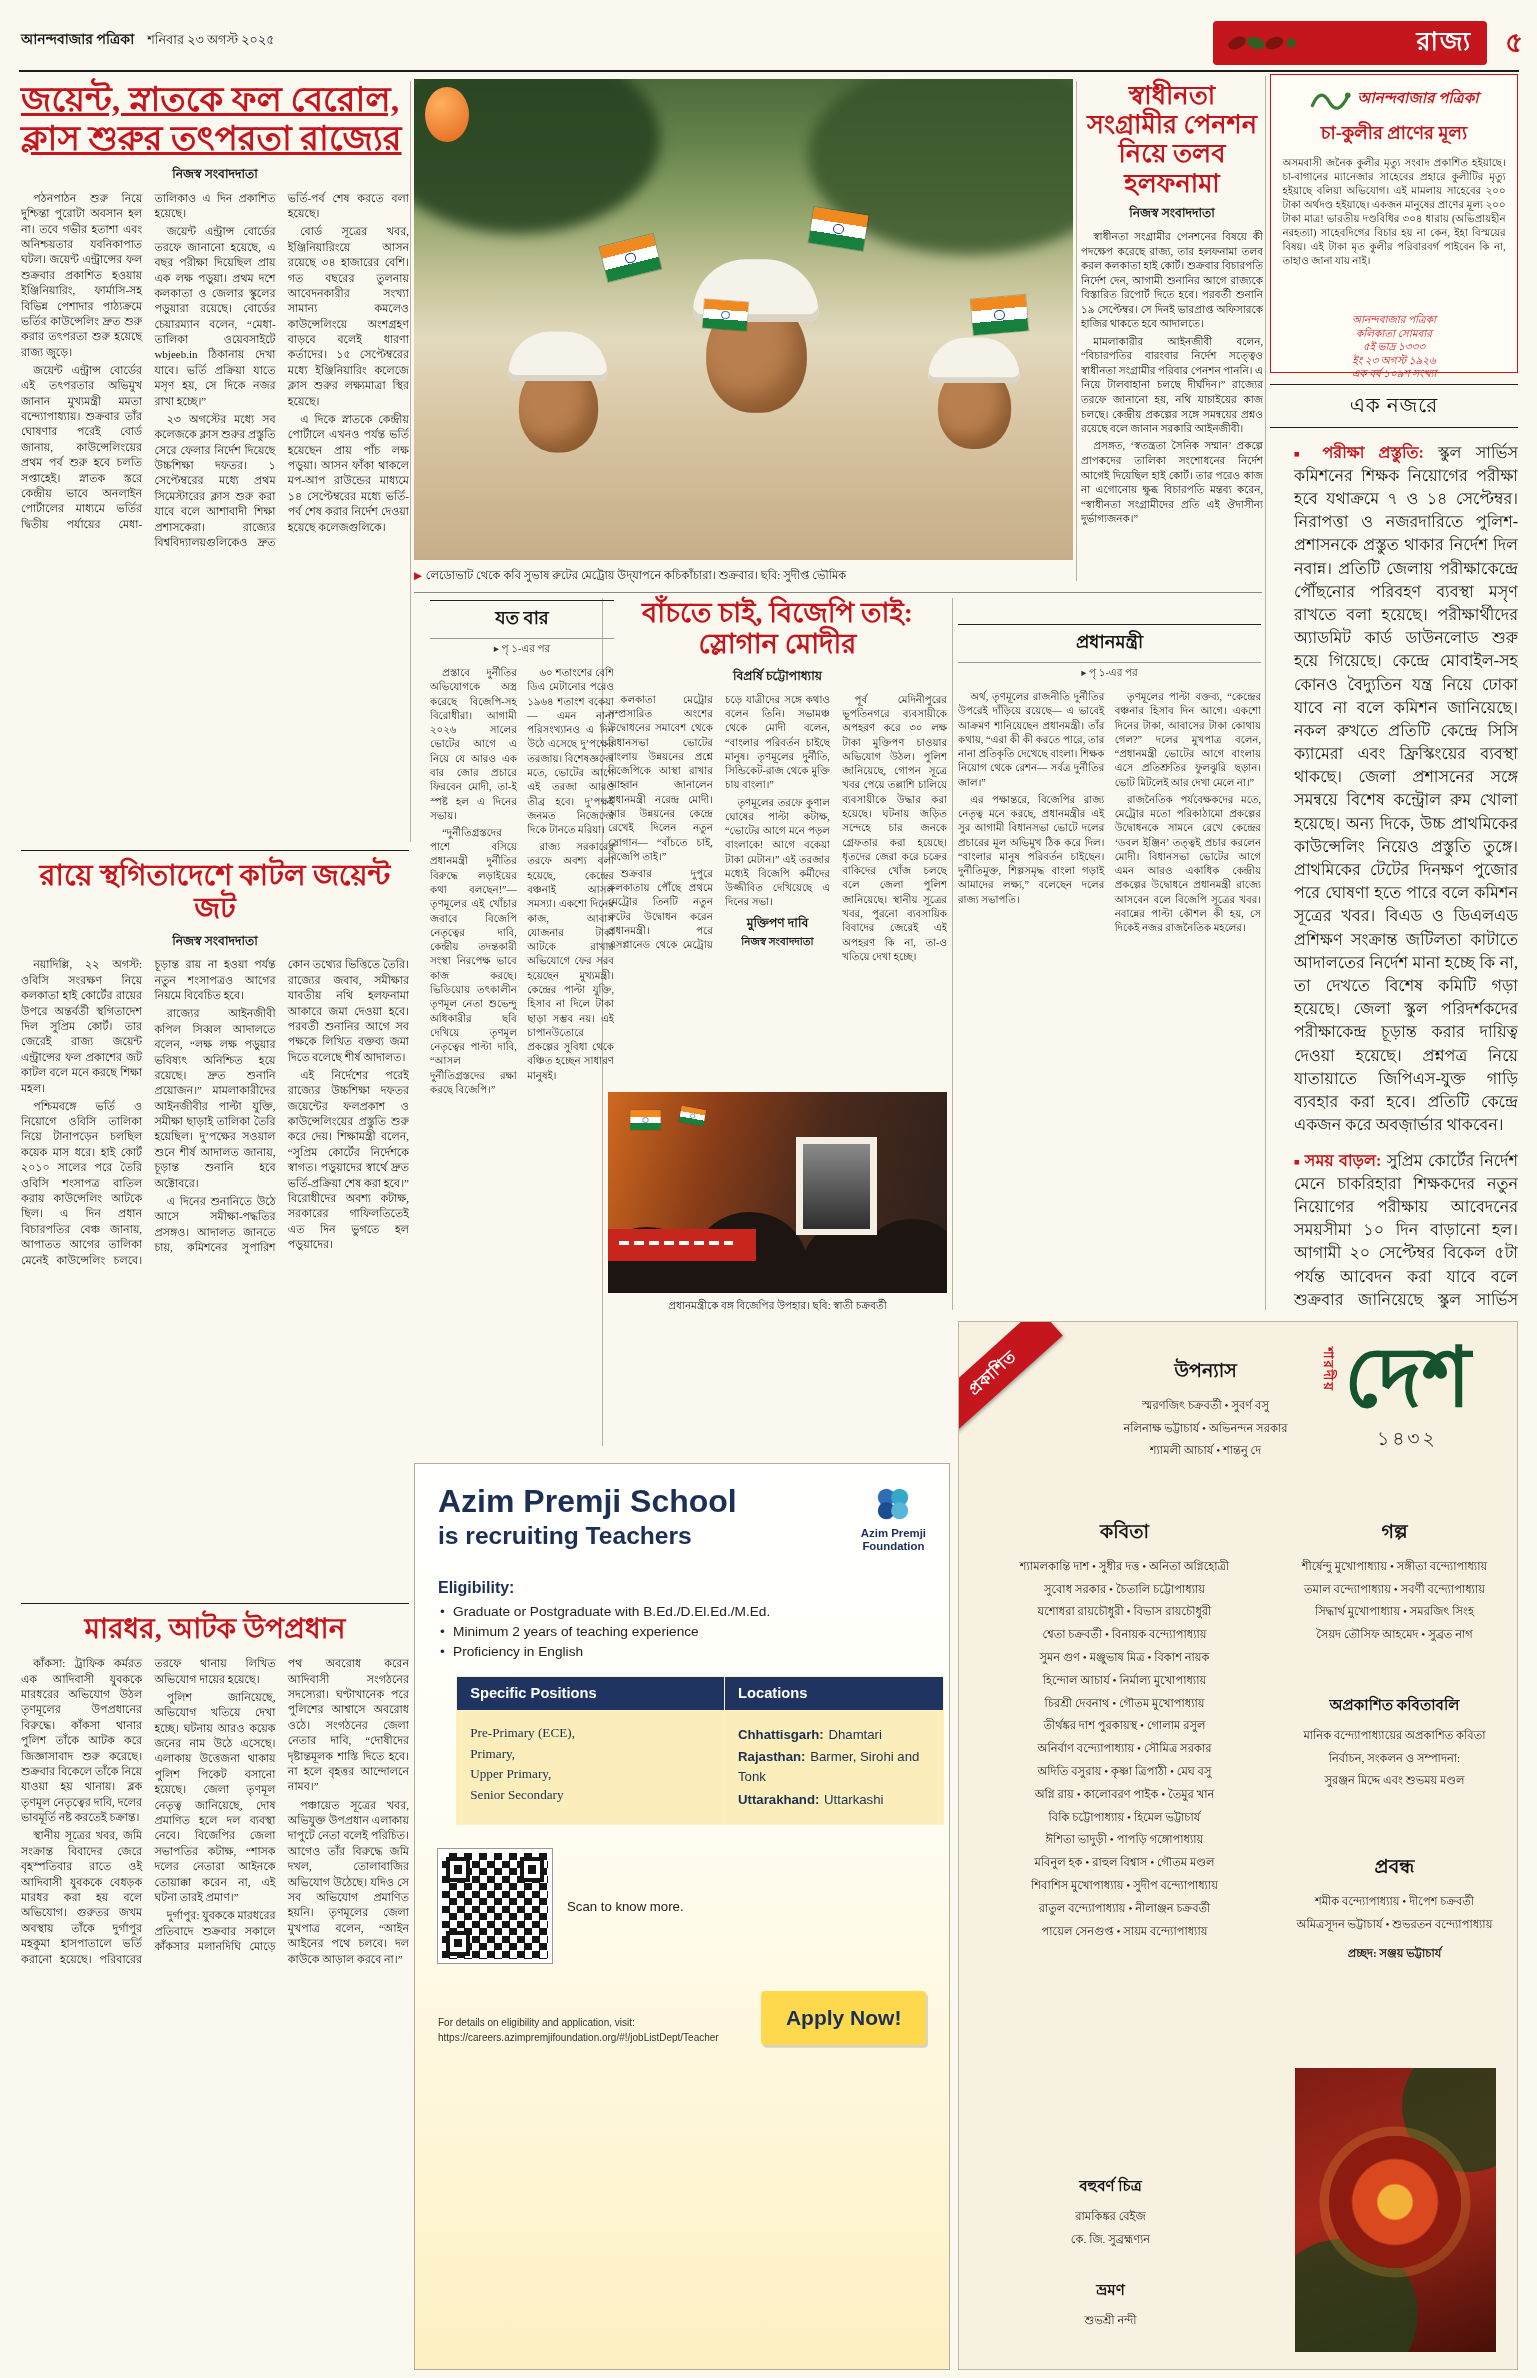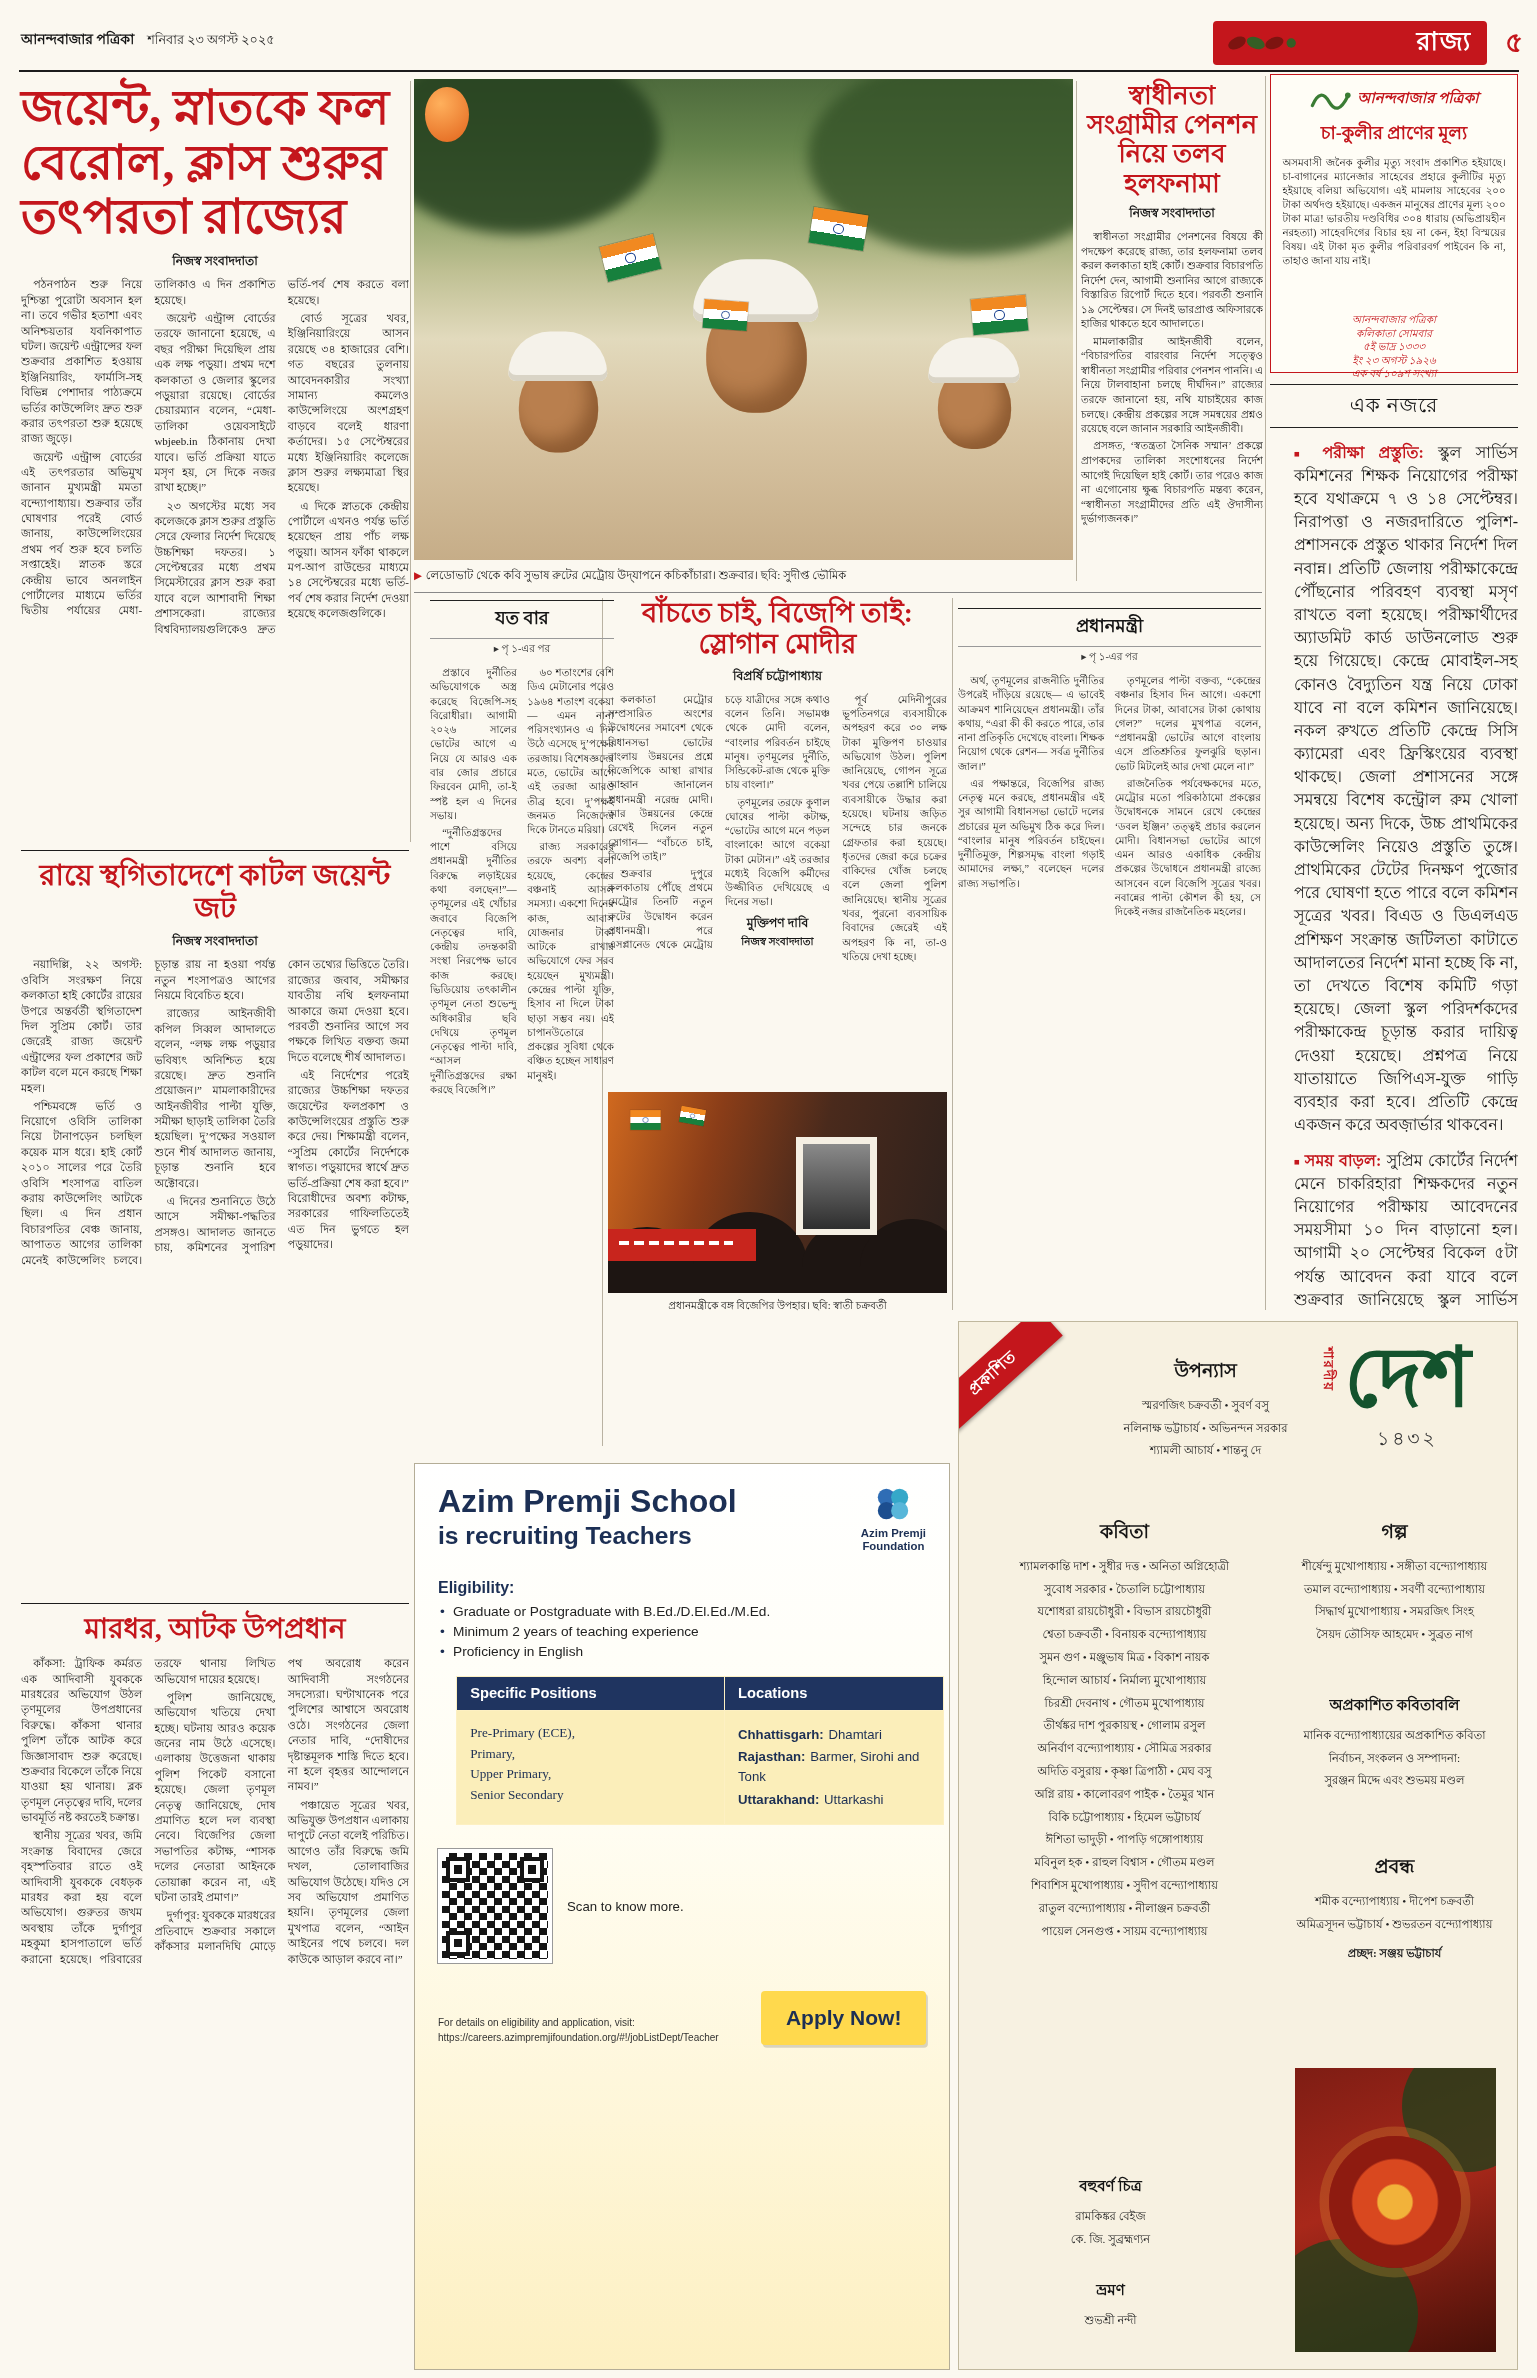--- a/index.html
+++ b/index.html
@@ -154,21 +154,21 @@
   <div class="rule-h" style="left:19px;top:70px;width:1500px;"></div>
 
   <div class="rule-v" style="left:410px;top:81px;height:761px;"></div>
   <div class="rule-v" style="left:1076px;top:81px;height:500px;"></div>
   <div class="rule-v" style="left:1265px;top:76px;height:1234px;"></div>
   <div class="rule-v" style="left:602px;top:598px;height:848px;"></div>
   <div class="rule-v" style="left:952px;top:598px;height:712px;"></div>
   <div class="rule-h" style="left:414px;top:592px;width:848px;height:0.9px;background:#888;"></div>
 
   <section class="abs" style="left:21px;top:81px;width:388px;">
-    <h1 class="headline" style="font-size:48px;margin:0;">জয়েন্ট, স্নাতকে ফল বেরোল, ক্লাস শুরুর তৎপরতা রাজ্যের</h1>
+    <h1 class="headline" style="font-size:34px;margin:0;text-decoration:underline;">জয়েন্ট, স্নাতকে ফল বেরোল, ক্লাস শুরুর তৎপরতা রাজ্যের</h1>
     <div class="byline">নিজস্ব সংবাদদাতা</div>
     <div class="body-text cols-3" style="height:575px;">
         <div class="para">পঠনপাঠন শুরু নিয়ে দুশ্চিন্তা পুরোটা অবসান হল না। তবে গভীর হতাশা এবং অনিশ্চয়তার যবনিকাপাত ঘটল। জয়েন্ট এন্ট্রান্সের ফল শুক্রবার প্রকাশিত হওয়ায় ইঞ্জিনিয়ারিং, ফার্মাসি-সহ বিভিন্ন পেশাদার পাঠ্যক্রমে ভর্তির কাউন্সেলিং দ্রুত শুরু করার তৎপরতা শুরু হয়েছে রাজ্য জুড়ে।</div>
         <div class="para">জয়েন্ট এন্ট্রান্স বোর্ডের এই তৎপরতার অভিমুখ জানান মুখ্যমন্ত্রী মমতা বন্দ্যোপাধ্যায়। শুক্রবার তাঁর ঘোষণার পরেই বোর্ড জানায়, কাউন্সেলিংয়ের প্রথম পর্ব শুরু হবে চলতি সপ্তাহেই। স্নাতক স্তরে কেন্দ্রীয় ভাবে অনলাইন পোর্টালের মাধ্যমে ভর্তির দ্বিতীয় পর্যায়ের মেধা-তালিকাও এ দিন প্রকাশিত হয়েছে।</div>
         <div class="para">জয়েন্ট এন্ট্রান্স বোর্ডের তরফে জানানো হয়েছে, এ বছর পরীক্ষা দিয়েছিল প্রায় এক লক্ষ পড়ুয়া। প্রথম দশে কলকাতা ও জেলার স্কুলের পড়ুয়ারা রয়েছে। বোর্ডের চেয়ারম্যান বলেন, “মেধা-তালিকা ওয়েবসাইটে wbjeeb.in ঠিকানায় দেখা যাবে। ভর্তি প্রক্রিয়া যাতে মসৃণ হয়, সে দিকে নজর রাখা হচ্ছে।”</div>
         <div class="para">২৩ অগস্টের মধ্যে সব কলেজকে ক্লাস শুরুর প্রস্তুতি সেরে ফেলার নির্দেশ দিয়েছে উচ্চশিক্ষা দফতর। ১ সেপ্টেম্বরের মধ্যে প্রথম সিমেস্টারের ক্লাস শুরু করা যাবে বলে আশাবাদী শিক্ষা প্রশাসকেরা। রাজ্যের বিশ্ববিদ্যালয়গুলিকেও দ্রুত ভর্তি-পর্ব শেষ করতে বলা হয়েছে।</div>
         <div class="para">বোর্ড সূত্রের খবর, ইঞ্জিনিয়ারিংয়ে আসন রয়েছে ৩৪ হাজারের বেশি। গত বছরের তুলনায় আবেদনকারীর সংখ্যা সামান্য কমলেও কাউন্সেলিংয়ে অংশগ্রহণ বাড়বে বলেই ধারণা কর্তাদের। ১৫ সেপ্টেম্বরের মধ্যে ইঞ্জিনিয়ারিং কলেজে ক্লাস শুরুর লক্ষ্যমাত্রা স্থির হয়েছে।</div>
         <div class="para">এ দিকে স্নাতকে কেন্দ্রীয় পোর্টালে এখনও পর্যন্ত ভর্তি হয়েছেন প্রায় পাঁচ লক্ষ পড়ুয়া। আসন ফাঁকা থাকলে মপ-আপ রাউন্ডের মাধ্যমে ১৪ সেপ্টেম্বরের মধ্যে ভর্তি-পর্ব শেষ করার নির্দেশ দেওয়া হয়েছে কলেজগুলিকে।</div>
       </div>
   </section>
@@ -273,21 +273,21 @@
       <div class="gift">
           <div class="gift-inner"></div>
         </div>
       <div class="red-banner"></div>
       <div class="flag" style="left:9.5px;top:9.5px;transform:scale(.55);"></div>
       <div class="flag" style="left:57px;top:5.7px;transform:scale(.45) rotate(10deg);"></div>
     </figure>
     <div class="pm-cap">প্রধানমন্ত্রীকে বঙ্গ বিজেপির উপহার। ছবি: স্বাতী চক্রবর্তী</div>
   </section>
 
-  <section class="abs" style="left:958px;top:608px;width:303px;">
+  <section class="abs" style="left:958px;top:624px;width:303px;">
     <div class="cont-head">প্রধানমন্ত্রী</div>
     <div class="cont-note">▸ পৃ ১-এর পর</div>
     <div class="body-text cols-2" style="height:651px;font-size:10.2px;">
         <div class="para">অর্থ, তৃণমূলের রাজনীতি দুর্নীতির উপরেই দাঁড়িয়ে রয়েছে— এ ভাবেই আক্রমণ শানিয়েছেন প্রধানমন্ত্রী। তাঁর কথায়, “এরা কী কী করতে পারে, তার নানা প্রতিকৃতি দেখেছে বাংলা। শিক্ষক নিয়োগ থেকে রেশন— সর্বত্র দুর্নীতির জাল।”</div>
         <div class="para">এর পক্ষান্তরে, বিজেপির রাজ্য নেতৃত্ব মনে করছে, প্রধানমন্ত্রীর এই সুর আগামী বিধানসভা ভোটে দলের প্রচারের মূল অভিমুখ ঠিক করে দিল। “বাংলার মানুষ পরিবর্তন চাইছেন। দুর্নীতিমুক্ত, শিল্পসমৃদ্ধ বাংলা গড়াই আমাদের লক্ষ্য,” বলেছেন দলের রাজ্য সভাপতি।</div>
         <div class="para">তৃণমূলের পাল্টা বক্তব্য, “কেন্দ্রের বঞ্চনার হিসাব দিন আগে। একশো দিনের টাকা, আবাসের টাকা কোথায় গেল?” দলের মুখপাত্র বলেন, “প্রধানমন্ত্রী ভোটের আগে বাংলায় এসে প্রতিশ্রুতির ফুলঝুরি ছড়ান। ভোট মিটলেই আর দেখা মেলে না।”</div>
         <div class="para">রাজনৈতিক পর্যবেক্ষকদের মতে, মেট্রোর মতো পরিকাঠামো প্রকল্পের উদ্বোধনকে সামনে রেখে কেন্দ্রের ‘ডবল ইঞ্জিন’ তত্ত্বই প্রচার করলেন মোদী। বিধানসভা ভোটের আগে এমন আরও একাধিক কেন্দ্রীয় প্রকল্পের উদ্বোধনে প্রধানমন্ত্রী রাজ্যে আসবেন বলে বিজেপি সূত্রের খবর। নবান্নের পাল্টা কৌশল কী হয়, সে দিকেই নজর রাজনৈতিক মহলের।</div>
       </div>
   </section>
 

